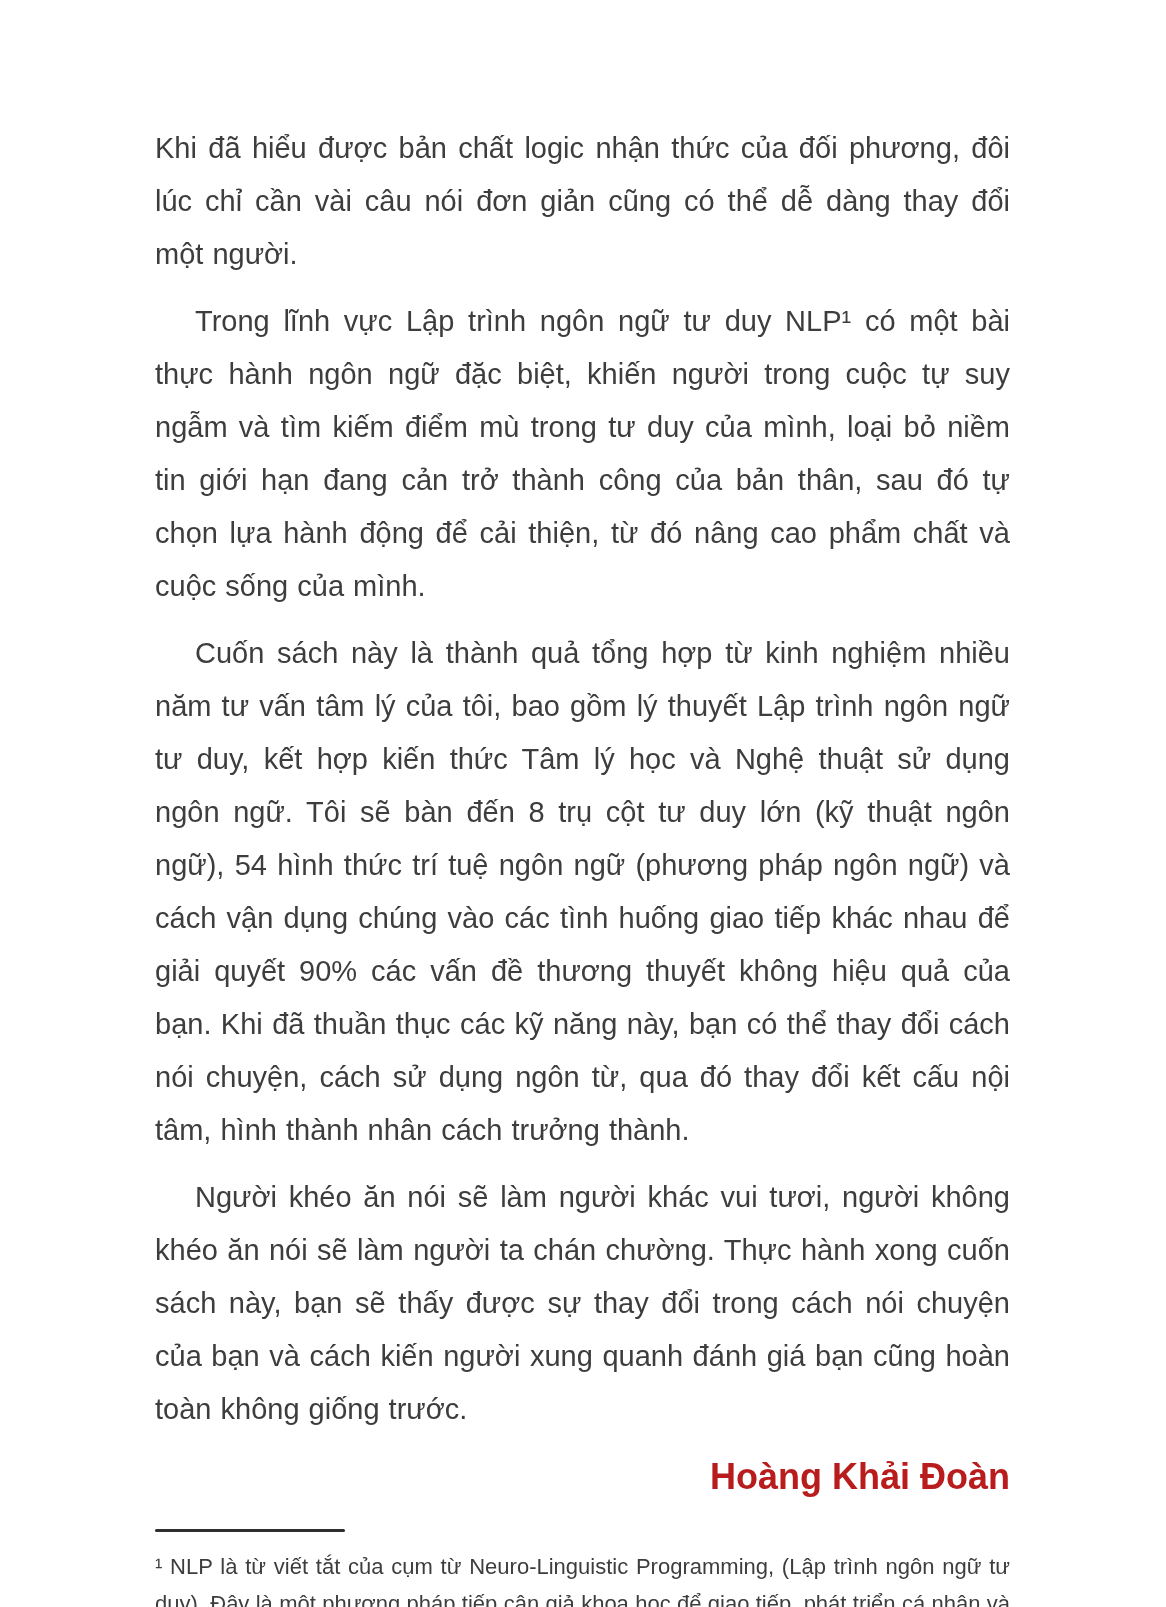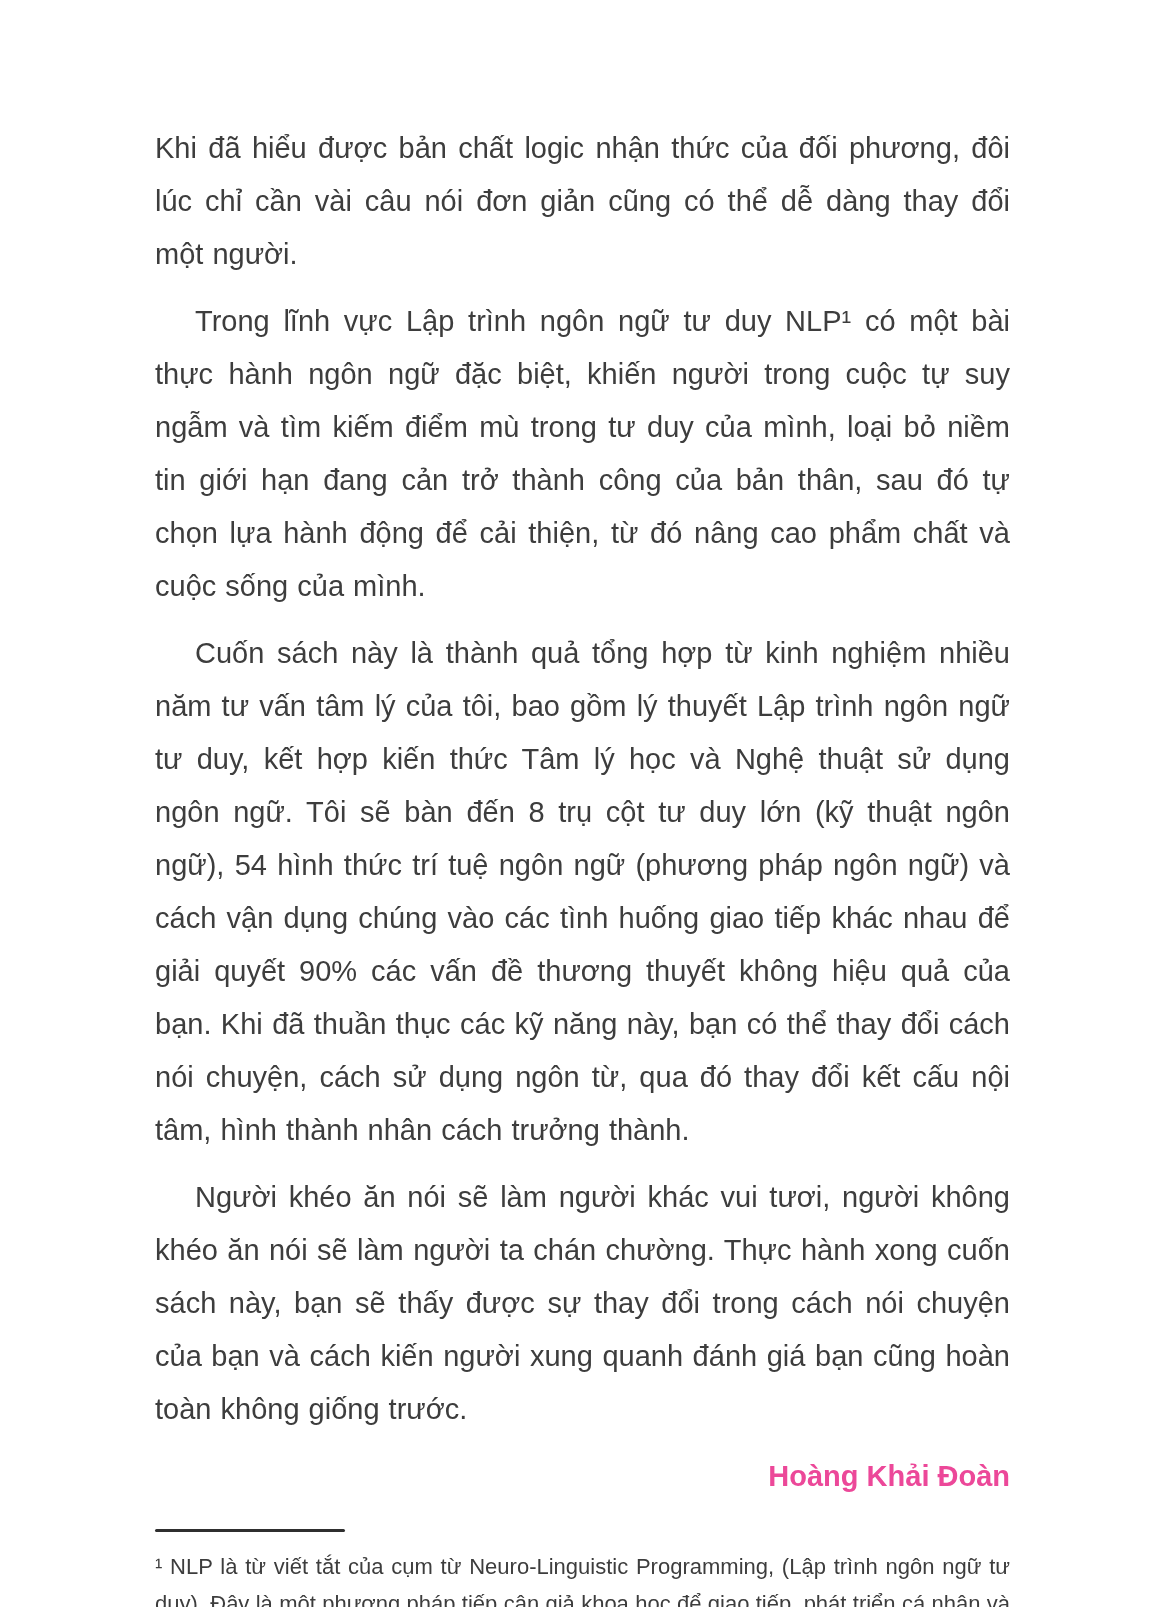--- a/index.html
+++ b/index.html
@@ -32,25 +32,25 @@
     margin-bottom: 14px;
     word-spacing: 1px;
     color: #3d3d3d;
   }
 
   .body-text .para.no-indent {
     text-indent: 0;
   }
 
   .author {
-    font-size: 29px;
+    font-size: 36px;
     line-height: 53px;
     font-weight: bold;
     text-align: right;
-    color: #ec4899;
+    color: #b91c1c;
     margin-top: 12px;
   }
 
   .footnote-block {
     margin-top: 26px;
   }
 
   .footnote-rule {
     width: 190px;
     height: 3px;

